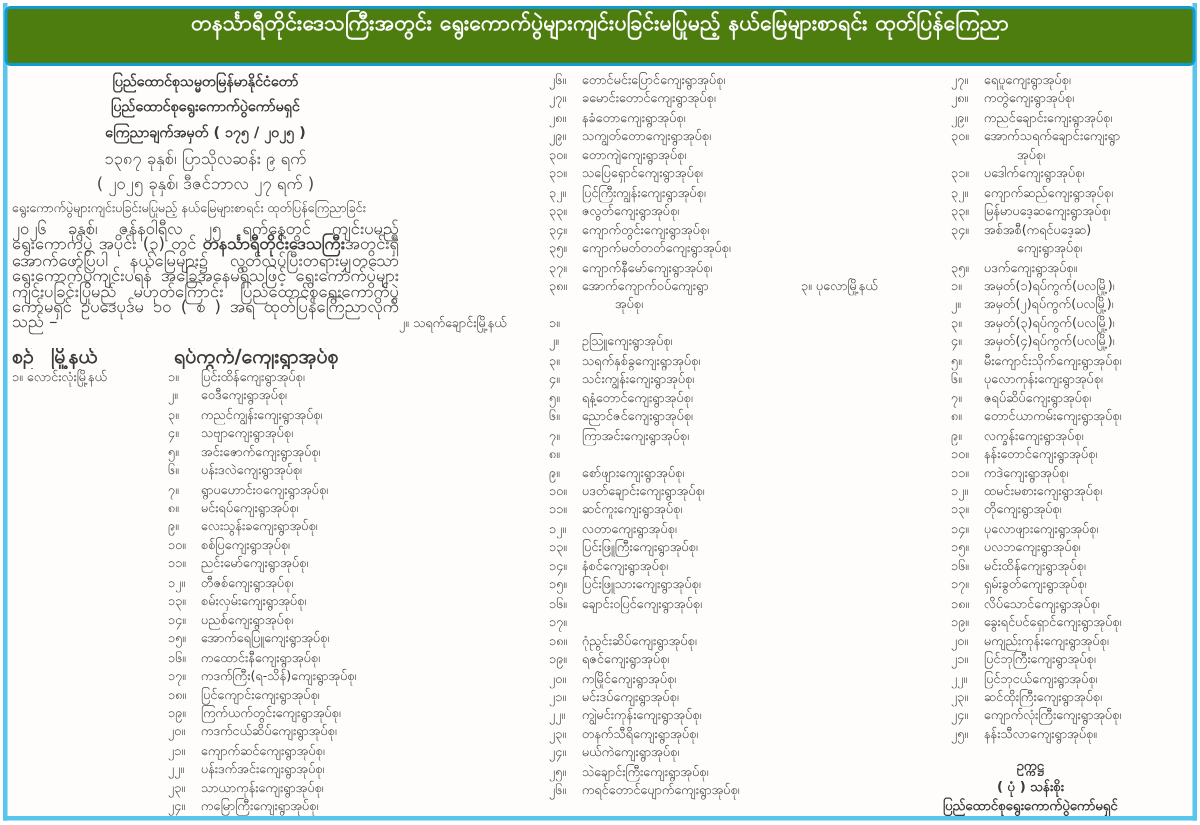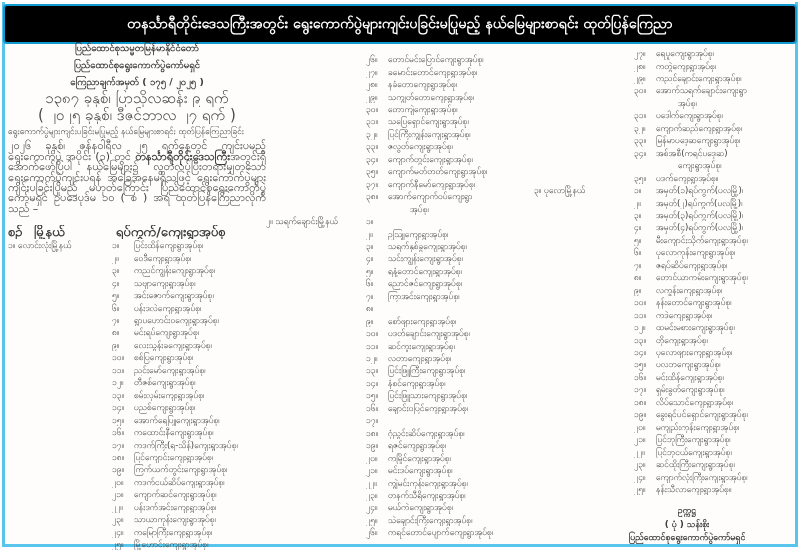--- a/index.html
+++ b/index.html
@@ -9,36 +9,35 @@
     font-family:"DejaVu Sans",sans-serif;
     color:#3b3b3b;
   }
   .frame{
     position:absolute;left:2px;top:2px;right:2px;bottom:3px;
     border-left:3px solid #58c6ec;border-right:3px solid #58c6ec;border-bottom:3px solid #58c6ec;
     background:#fefdfb;
   }
   .banner{
     position:absolute;left:3px;top:4px;right:3px;height:36px;
-    background:#000000;border:2px solid #0f9ad2;border-radius:4px;
-    display:flex;align-items:center;justify-content:center;
+    background:#4d7c0f;border:2px solid #0f9ad2;border-radius:4px;
+    display:flex;justify-content:center;
     color:#ffffff;font-weight:bold;font-size:14px;letter-spacing:.2px;
     white-space:nowrap;overflow:hidden;
   }
   .bodywrap{
     position:absolute;left:8px;top:46px;right:8px;bottom:6px;
     display:flex;
-    align-items:center;
   }
   .col{overflow:hidden;}
   .col1{width:258px;flex:none;}
   .col2{width:268px;flex:none;padding-top:2px;}
   .col3{flex:1;padding-top:2px;}
   .lh{text-align:center;font-weight:bold;font-size:9.5px;line-height:17px;white-space:nowrap;overflow:hidden;}
-  .lh.light{font-weight:normal;font-size:15px;color:#4a4a4a;}
+  .lh.light{font-weight:normal;font-size:11px;color:#4a4a4a;}
   .subject{font-weight:normal;font-size:8.4px;line-height:15px;white-space:nowrap;overflow:hidden;}
   .para{font-size:11px;line-height:10.4px;text-align:justify;margin-top:2px;}
   .para b{font-weight:bold;}
   .thead{display:flex;font-weight:bold;font-size:13px;line-height:14px;margin-top:11px;white-space:nowrap;overflow:hidden;}
   .thead .h-no{width:26px;flex:none;}
   .thead .h-tw{width:82px;flex:none;}
   .thead .h-wd{flex:1;}
   .lrow{display:flex;line-height:12.45px;font-size:8.5px;white-space:nowrap;overflow:hidden;}
   .lrow .tw{width:104px;flex:none;overflow:hidden;}
   .lrow .no{width:22px;flex:none;overflow:hidden;}

